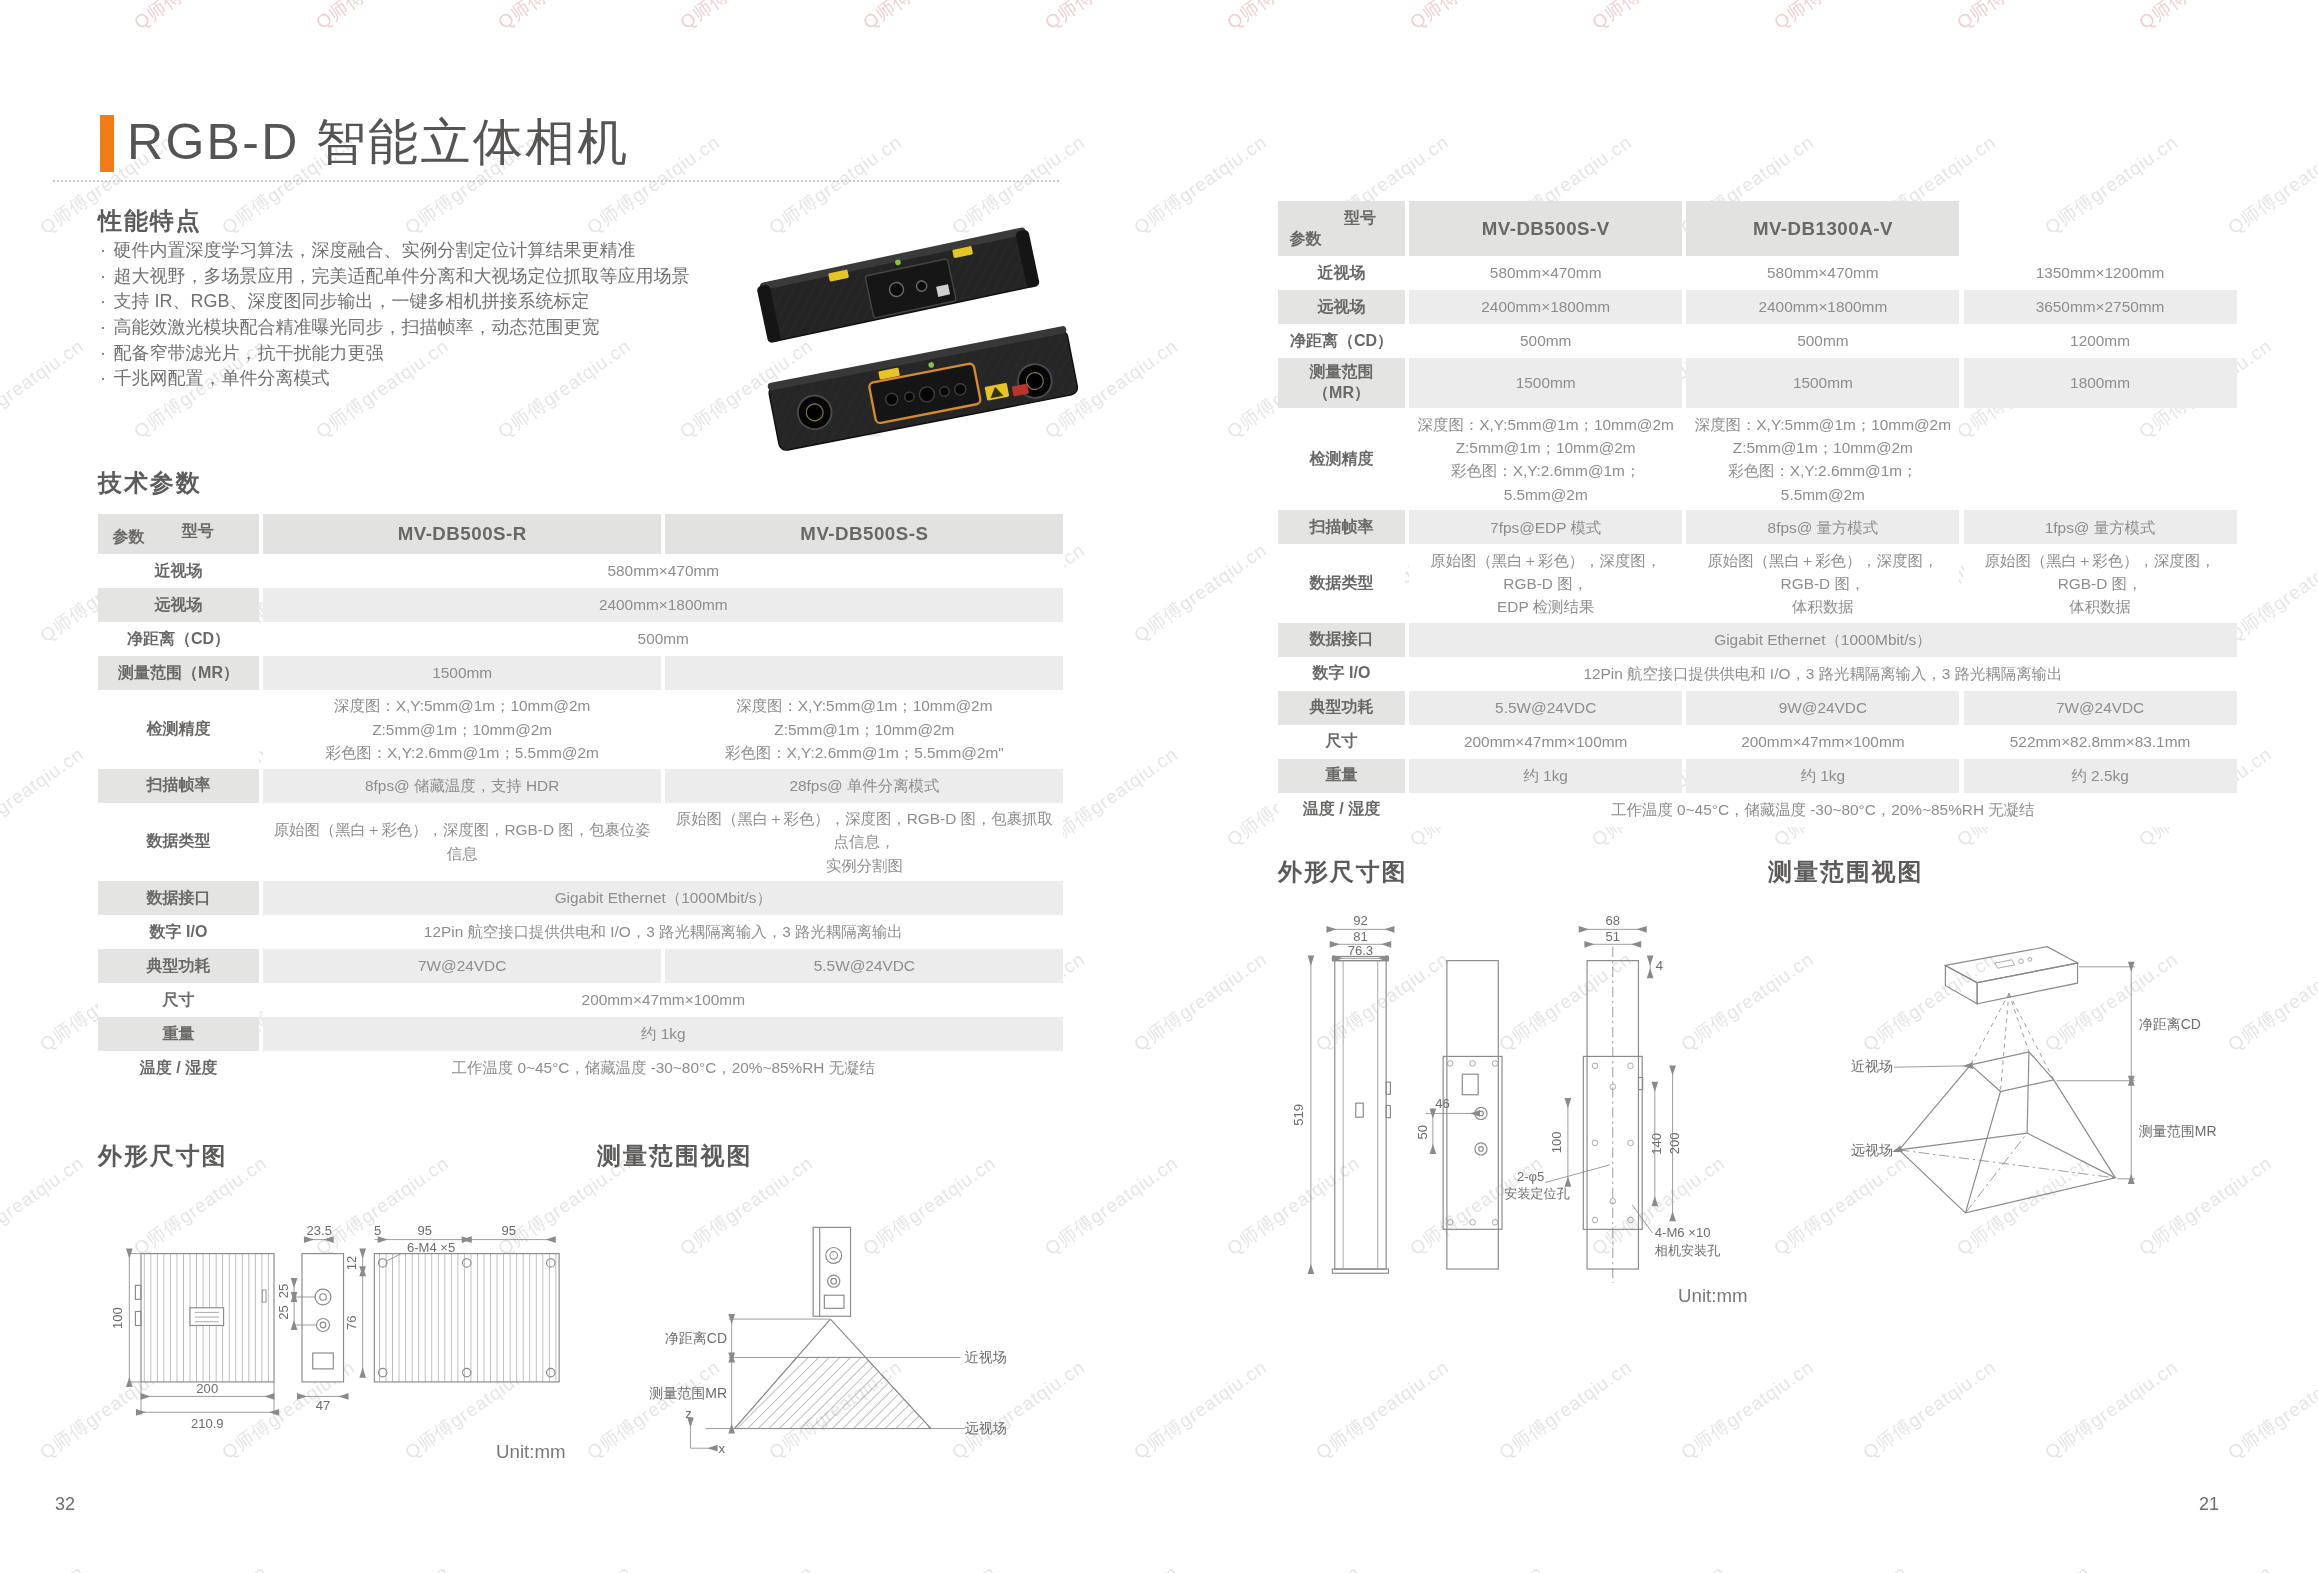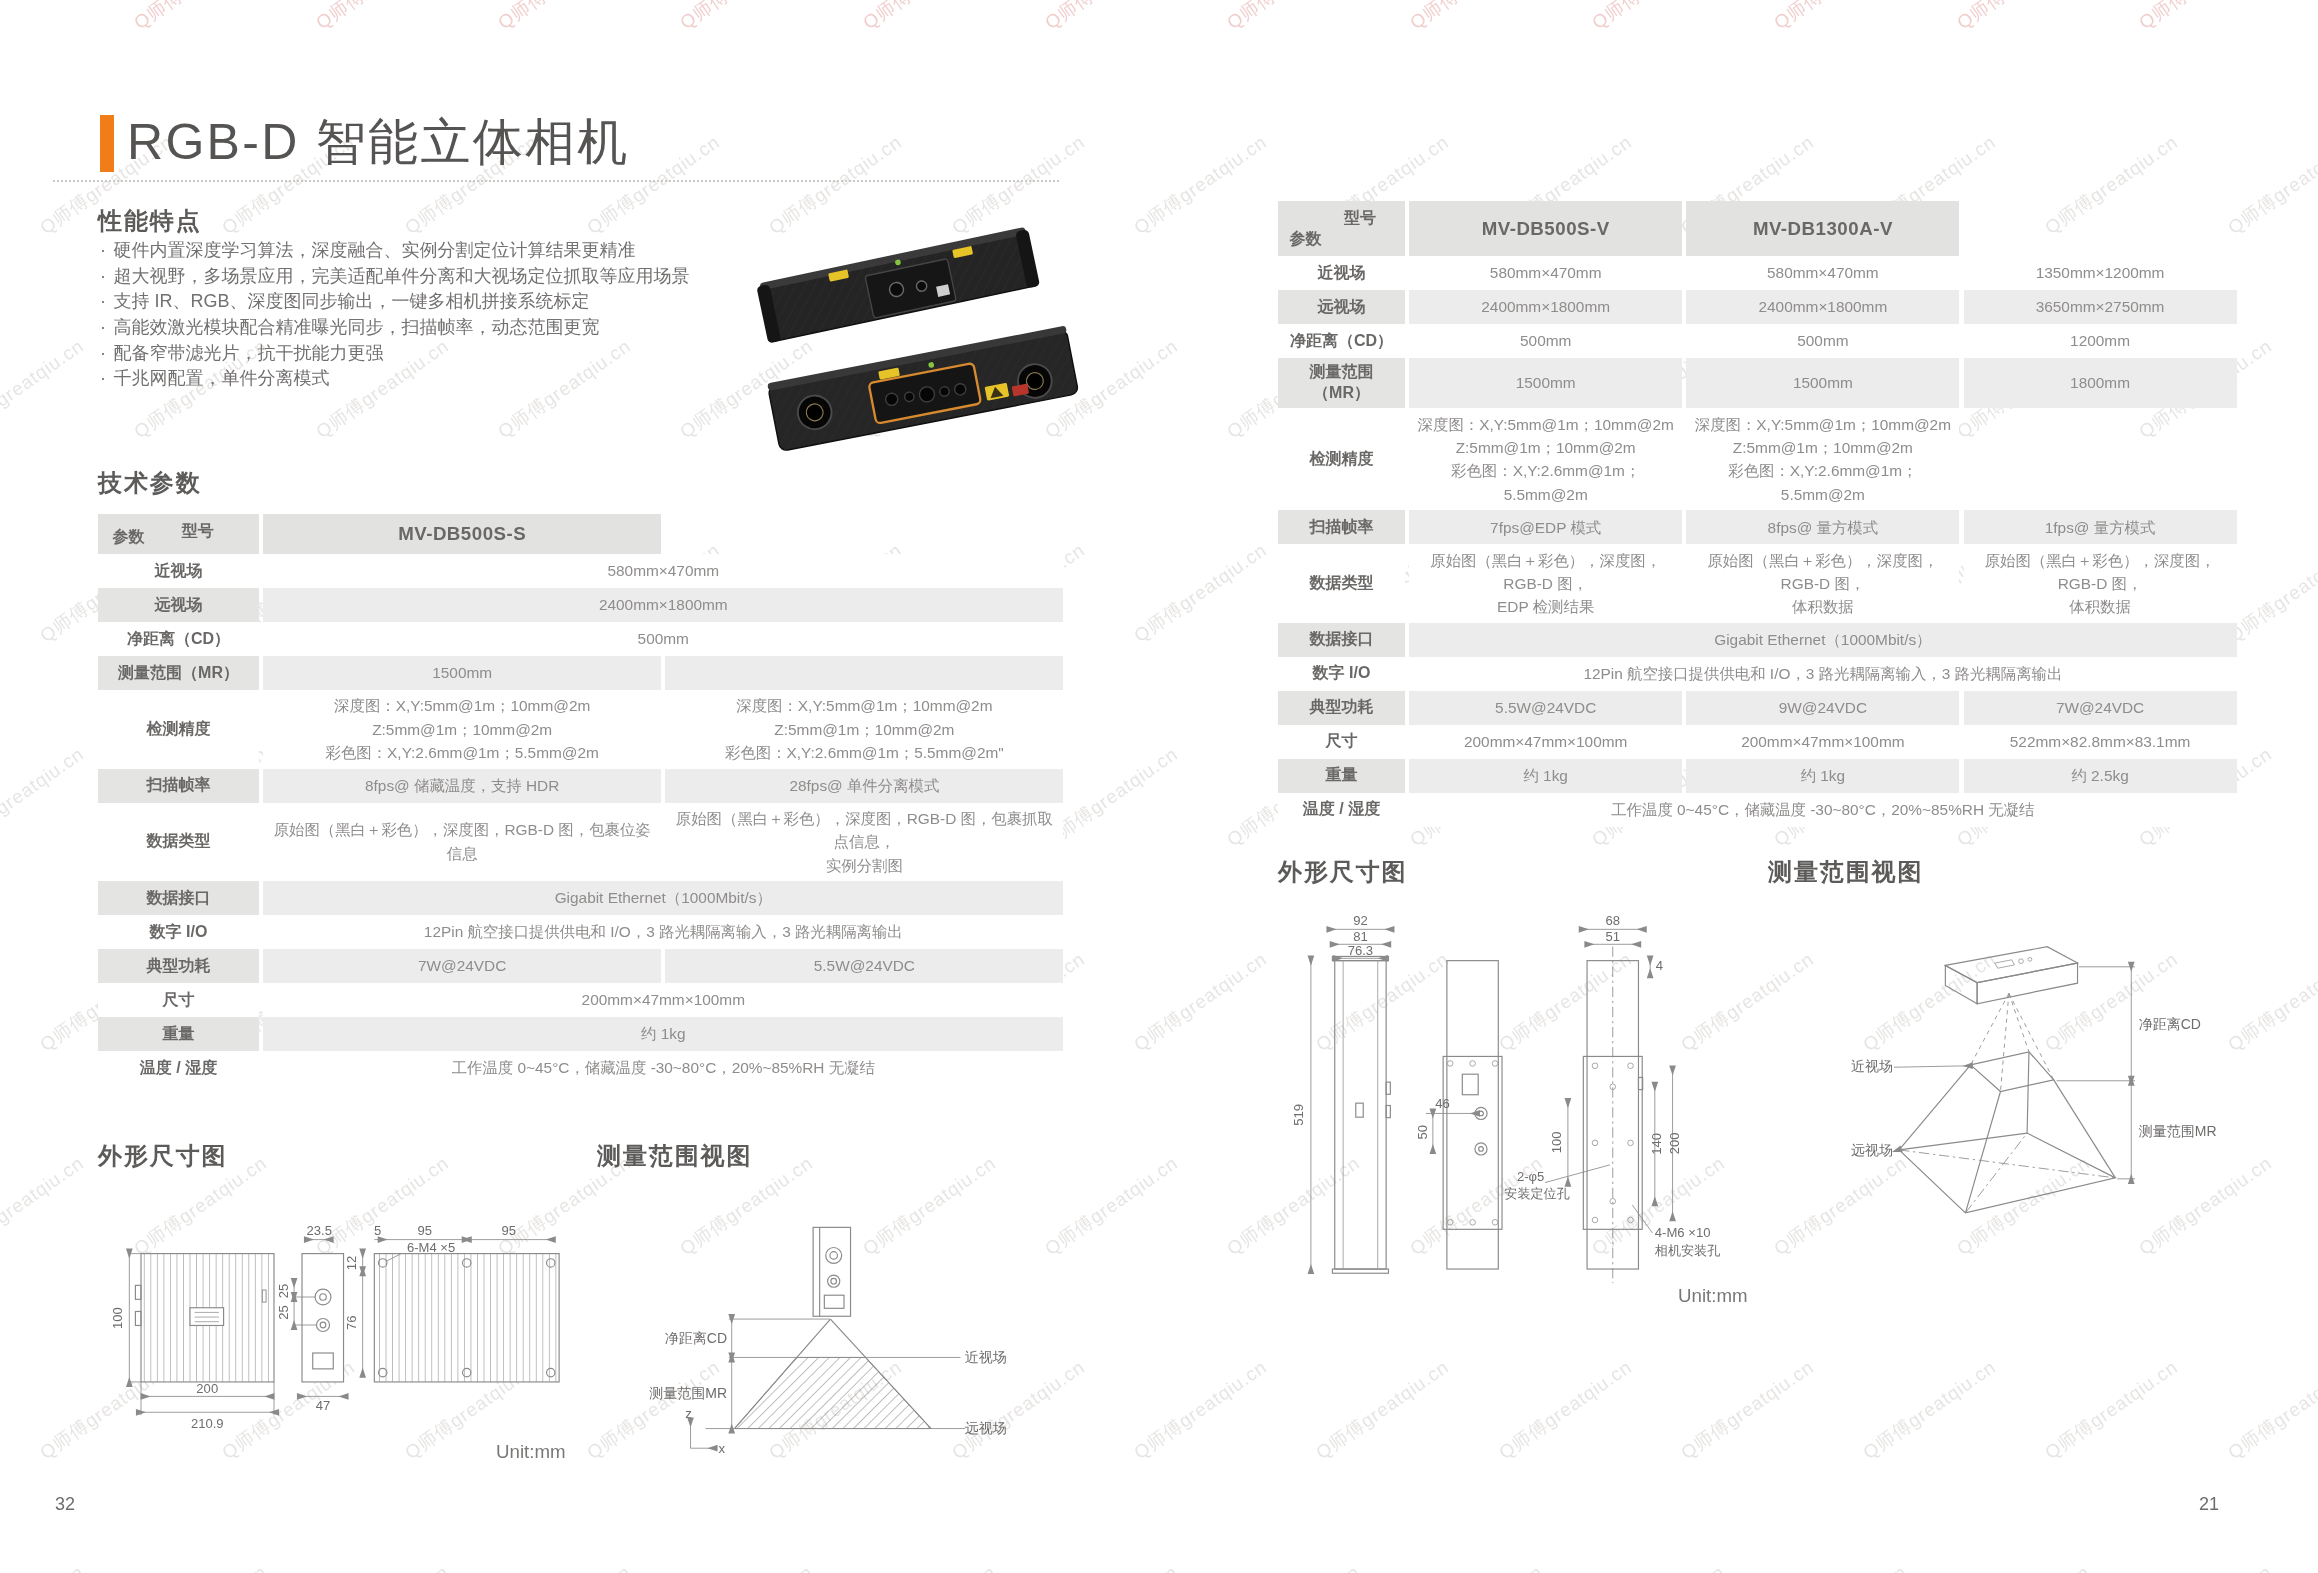--- a/index.html
+++ b/index.html
@@ -265,20 +265,21 @@
   </g>
 </svg>
 
 <div class="sec-h" style="left:98px;top:467px;">技术参数</div>
 <div class="spec-table lt" id="left-table" style="left:98px;top:514px;">
     <div class="trow head">
       <div class="cell corner">
         <span class="ct">型号</span>
         <span class="cb">参数</span>
       </div>
+      <div class="cell head-col">MV-DB500S-R</div>
       <div class="cell head-col">MV-DB500S-S</div>
     </div>
     <div class="trow">
       <div class="cell rlabel">近视场</div>
       <div class="cell val" style="grid-column: span 2;">580mm×470mm</div>
     </div>
     <div class="trow shade">
       <div class="cell rlabel">远视场</div>
       <div class="cell val" style="grid-column: span 2;">2400mm×1800mm</div>
     </div>

